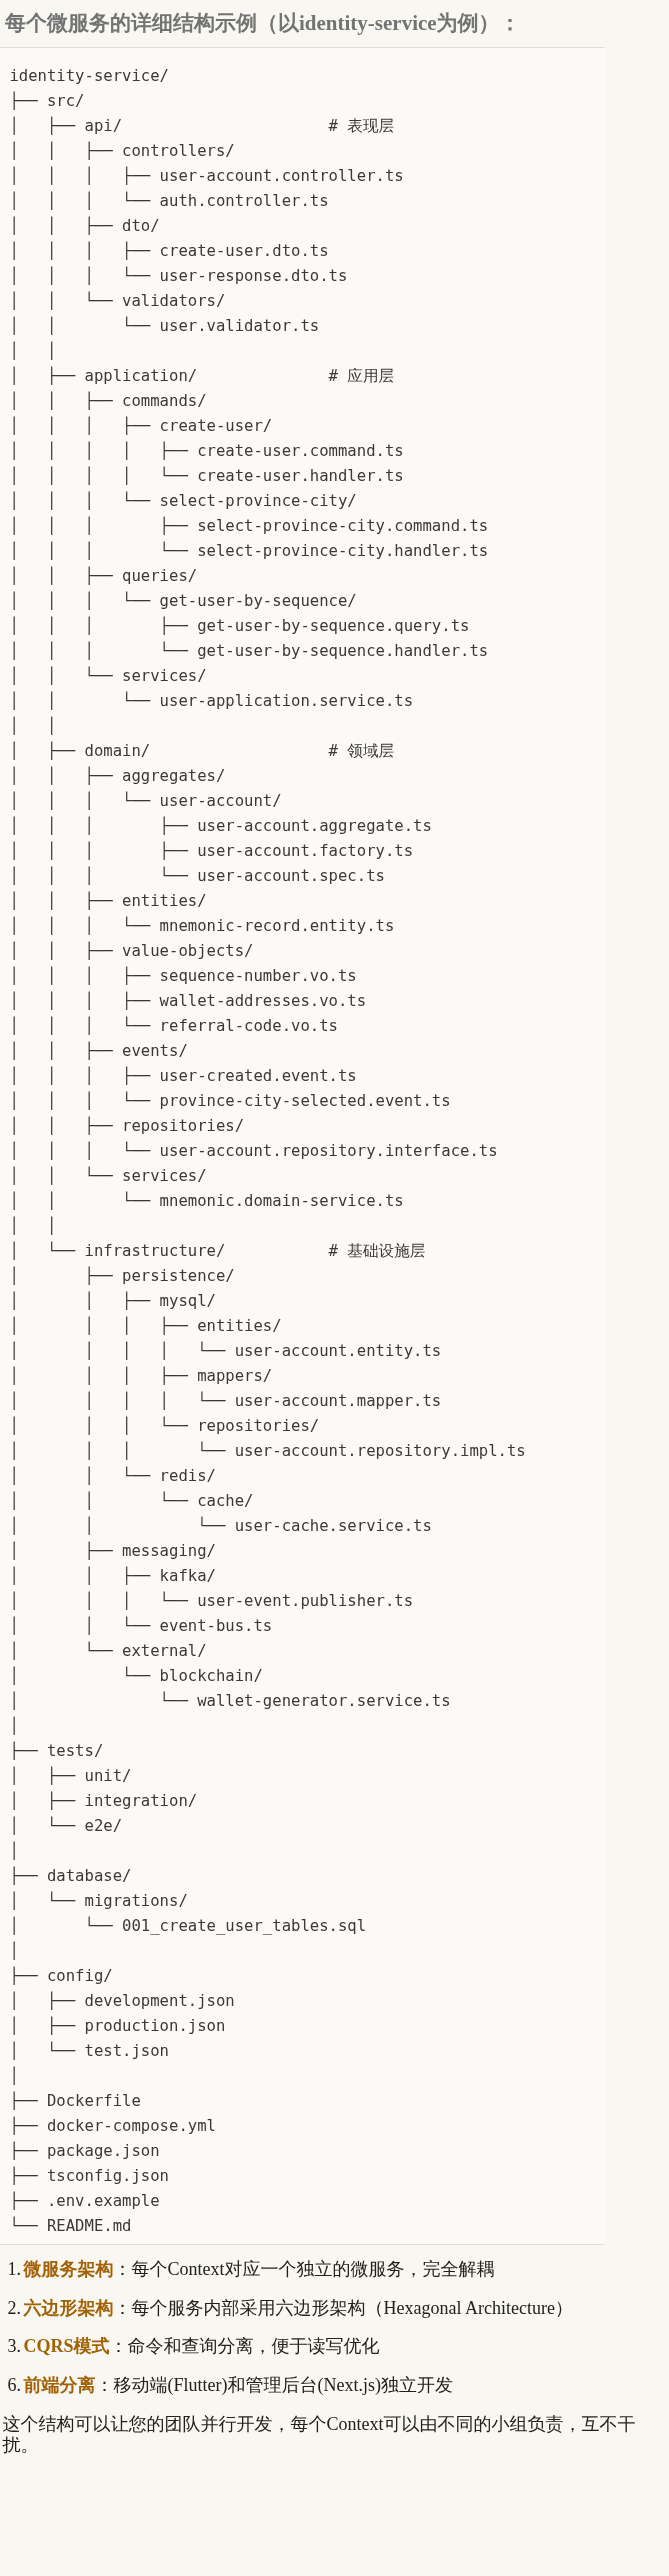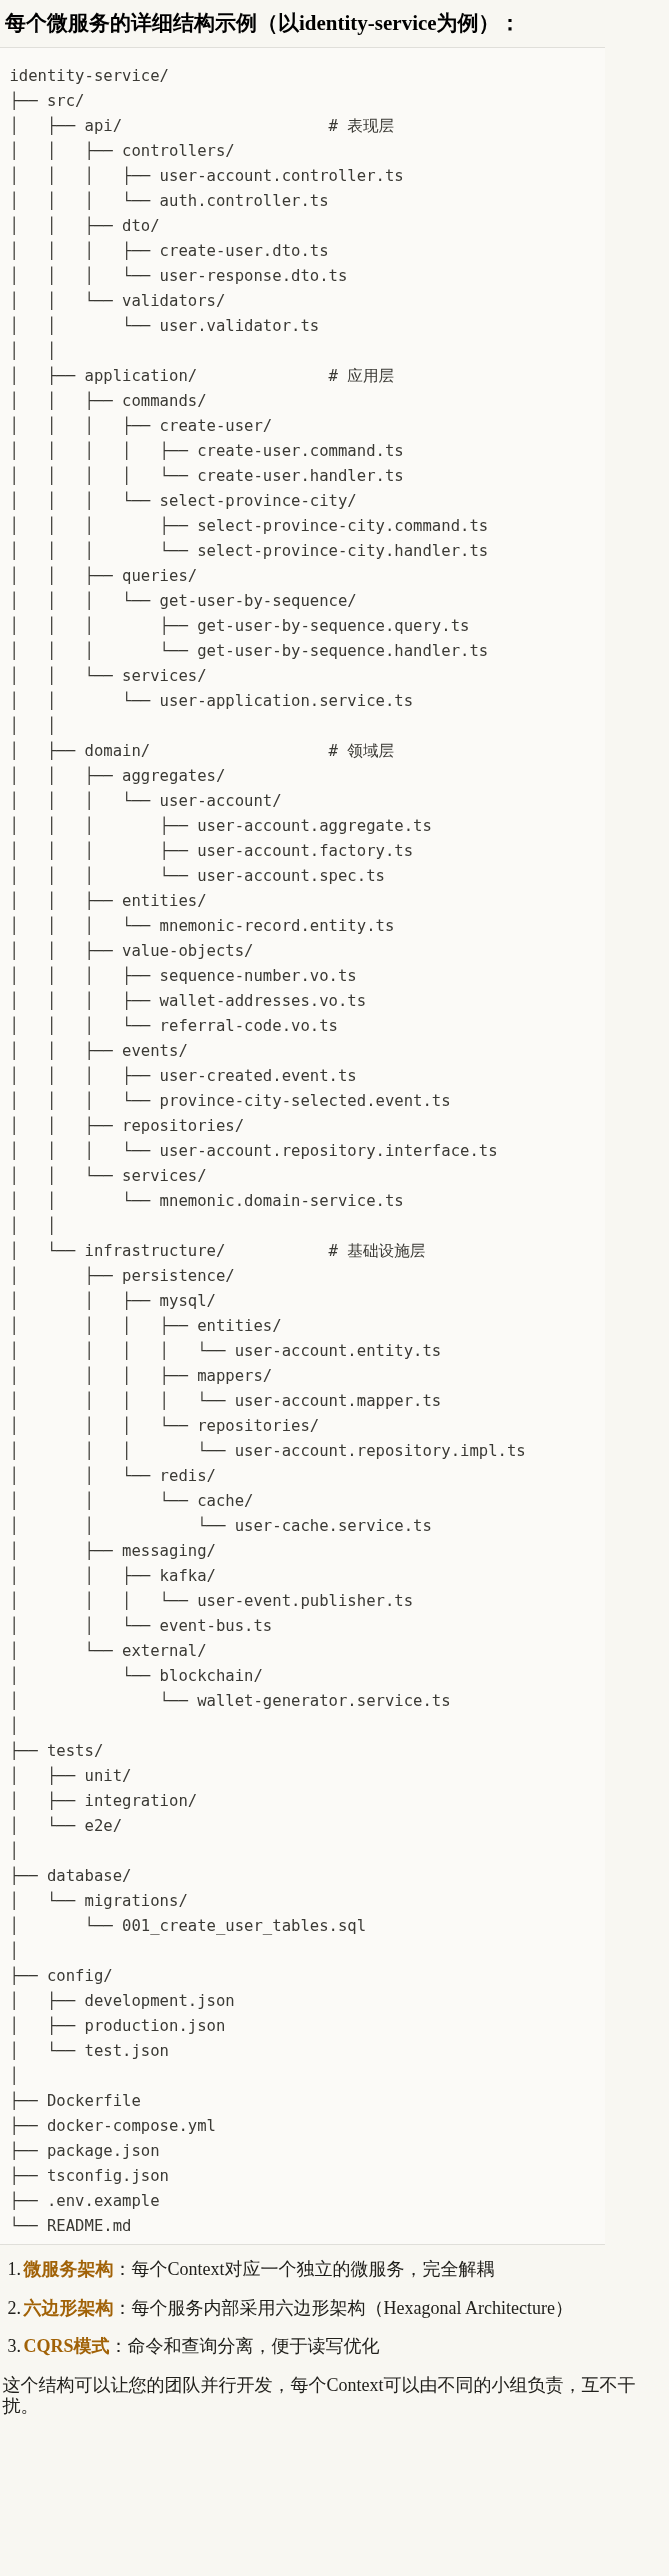--- a/index.html
+++ b/index.html
@@ -16,21 +16,21 @@
     height: 2576px;
     overflow: hidden;
     position: relative;
   }
   .doc-title {
     margin: 0;
     padding: 8.8px 5px 0 5px;
     font-size: 21px;
     line-height: 29px;
     font-weight: bold;
-    color: #000000;
+    color: #737373;
   }
   .code-block {
     margin-top: 9.4px;
     width: 605px;
     background: #fbfaf7;
     border-top: 0.6px solid #e0dfda;
     border-bottom: 0.6px solid #e0dfda;
     padding: 16.3px 8.8px 5px 9.4px;
   }
   pre.tree {
@@ -168,19 +168,20 @@
 ├── .env.example
 └── README.md</pre>
   </div>
 
   <div class="notes">
 
     <ol class="notes-list" id="notes-list">
         <li class="note-item"><span class="note-number">1.</span><span class="note-label">微服务架构</span><span class="note-text">：每个Context对应一个独立的微服务，完全解耦</span></li>
         <li class="note-item"><span class="note-number">2.</span><span class="note-label">六边形架构</span><span class="note-text">：每个服务内部采用六边形架构（Hexagonal Architecture）</span></li>
         <li class="note-item"><span class="note-number">3.</span><span class="note-label">CQRS模式</span><span class="note-text">：命令和查询分离，便于读写优化</span></li>
+        <li class="note-item"><span class="note-number">6.</span><span class="note-label">前端分离</span><span class="note-text">：移动端(Flutter)和管理后台(Next.js)独立开发</span></li>
       </ol>
 
     <p class="footer-para">这个结构可以让您的团队并行开发，每个Context可以由不同的小组负责，互不干扰。</p>
   </div>
 
 </div>
 
 
 </body></html>

